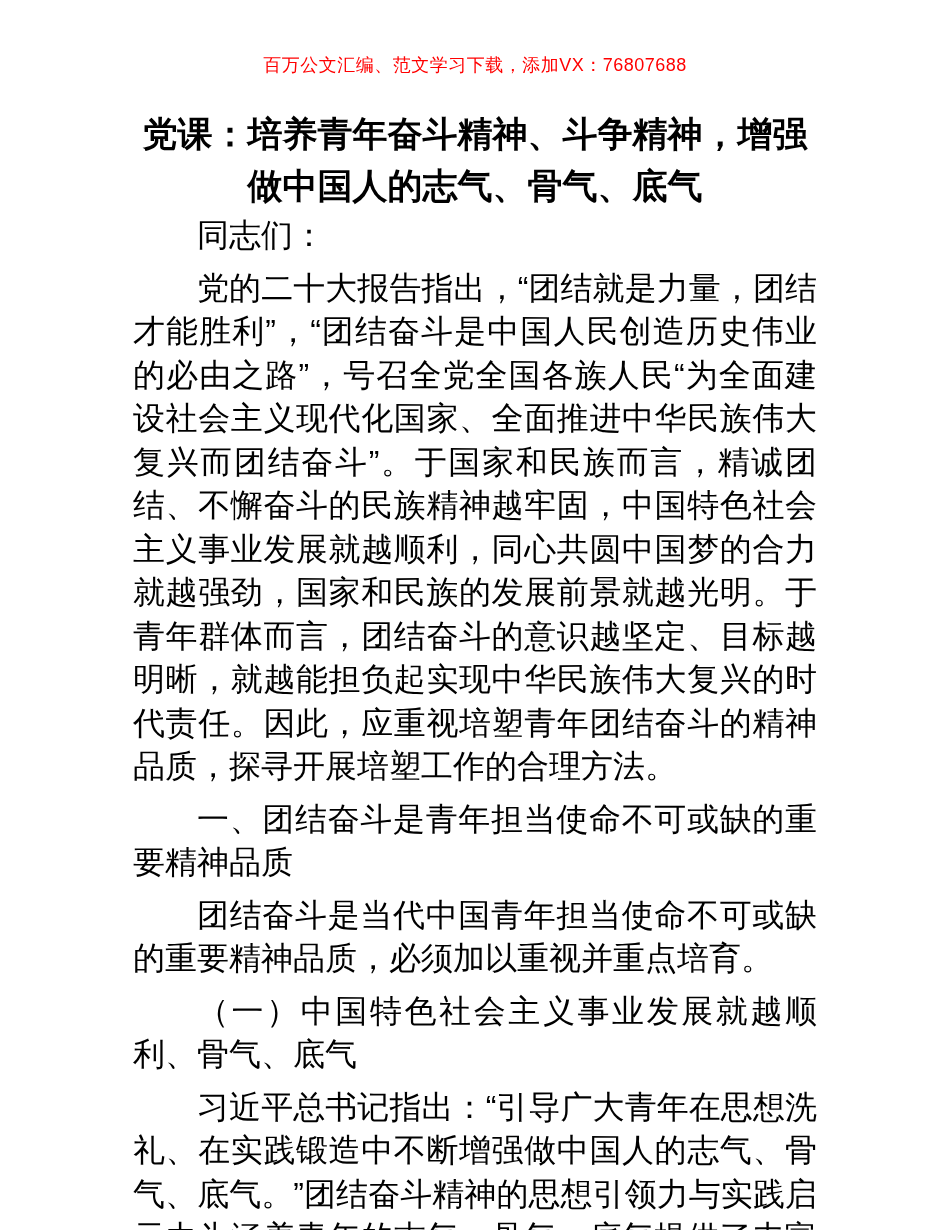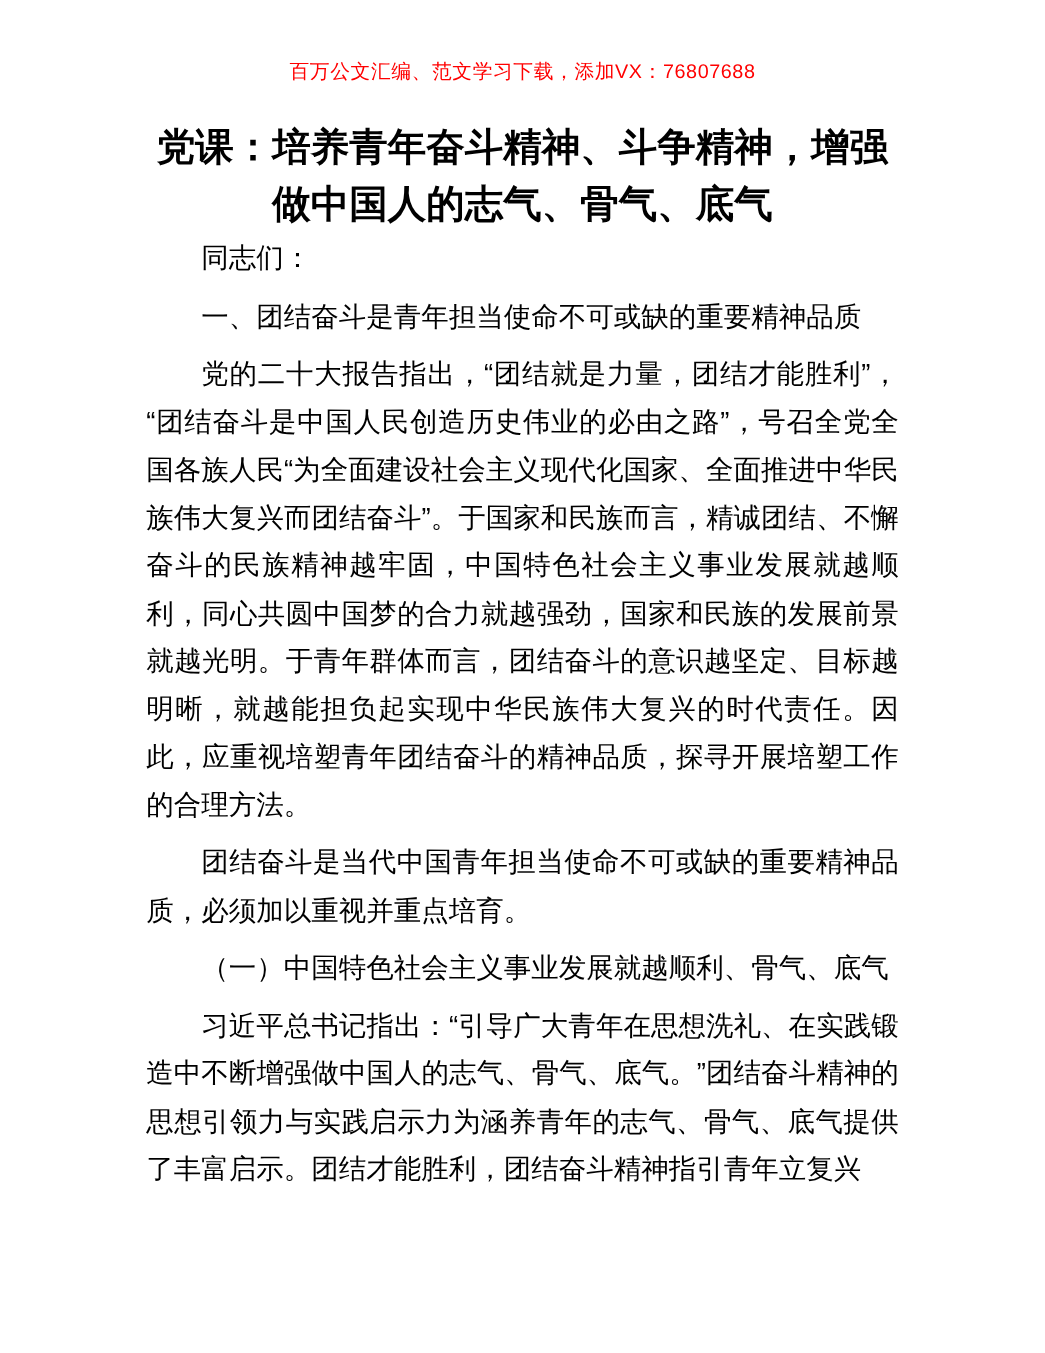--- a/index.html
+++ b/index.html
@@ -31,21 +31,21 @@
   .doc-title {
     margin-top: 28px;
     margin-bottom: 2px;
     font-size: 35px;
     line-height: 52px;
     font-weight: bold;
     text-align: center;
     color: #000000;
   }
   .para {
-    font-size: 25px;
+    font-size: 32px;
     line-height: 43.5px;
     text-align: justify;
     text-indent: 2em;
     margin-bottom: 9px;
     color: #000000;
     word-break: break-all;
   }
 </style>
 </head>
 <body>
@@ -53,23 +53,23 @@
 <div class="page" style="background: rgb(255, 255, 255);">
 
   <div class="promo-banner" style="color: rgb(255, 0, 0);">百万公文汇编、范文学习下载，添加VX：76807688</div>
 
   <div class="doc-body">
 
     <h1 class="doc-title">党课：培养青年奋斗精神、斗争精神，增强做中国人的志气、骨气、底气</h1>
 
     <p class="para">同志们：</p>
 
+    <p class="para">党的二十大报告指出，“团结就是力量，团结才能胜利”，“团结奋斗是中国人民创造历史伟业的必由之路”，号召全党全国各族人民“为全面建设社会主义现代化国家、全面推进中华民族伟大复兴而团结奋斗”。于国家和民族而言，精诚团结、不懈奋斗的民族精神越牢固，中国特色社会主义事业发展就越顺利，同心共圆中国梦的合力就越强劲，国家和民族的发展前景就越光明。于青年群体而言，团结奋斗的意识越坚定、目标越明晰，就越能担负起实现中华民族伟大复兴的时代责任。因此，应重视培塑青年团结奋斗的精神品质，探寻开展培塑工作的合理方法。</p>
+
     <p class="para">一、团结奋斗是青年担当使命不可或缺的重要精神品质</p>
-
-    <p class="para">党的二十大报告指出，“团结就是力量，团结才能胜利”，“团结奋斗是中国人民创造历史伟业的必由之路”，号召全党全国各族人民“为全面建设社会主义现代化国家、全面推进中华民族伟大复兴而团结奋斗”。于国家和民族而言，精诚团结、不懈奋斗的民族精神越牢固，中国特色社会主义事业发展就越顺利，同心共圆中国梦的合力就越强劲，国家和民族的发展前景就越光明。于青年群体而言，团结奋斗的意识越坚定、目标越明晰，就越能担负起实现中华民族伟大复兴的时代责任。因此，应重视培塑青年团结奋斗的精神品质，探寻开展培塑工作的合理方法。</p>
 
     <p class="para">团结奋斗是当代中国青年担当使命不可或缺的重要精神品质，必须加以重视并重点培育。</p>
 
     <p class="para">（一）中国特色社会主义事业发展就越顺利、骨气、底气</p>
 
     <p class="para">习近平总书记指出：“引导广大青年在思想洗礼、在实践锻造中不断增强做中国人的志气、骨气、底气。”团结奋斗精神的思想引领力与实践启示力为涵养青年的志气、骨气、底气提供了丰富启示。团结才能胜利，团结奋斗精神指引青年立复兴</p>
 
   </div>
 </div>
 

